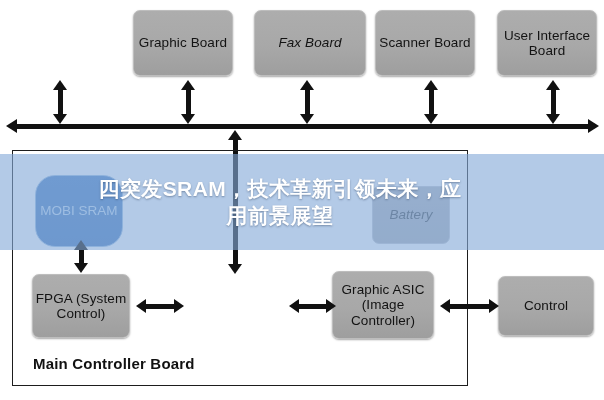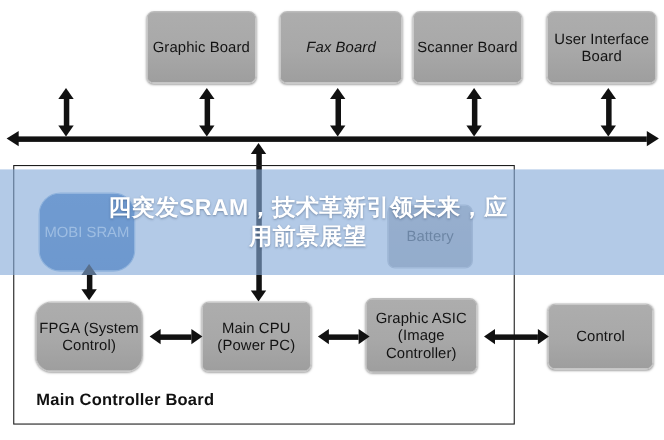--- a/index.html
+++ b/index.html
@@ -143,33 +143,30 @@
 
   <div class="vhead up" style="left:228px;top:130px;"></div>
   <div class="vconn" style="left:232.5px;top:139px;height:127px;"></div>
   <div class="vhead dn" style="left:228px;top:264px;"></div>
 
   <div class="board-outline" style="left:12px;top:150px;width:456px;height:236px;"></div>
 
   <div class="blk-blue" style="left:35px;top:175px;width:88px;height:72px;">
     <span>MOBI SRAM</span>
   </div>
-  <div class="blk-bat" style="left:352px;top:186px;width:78px;height:58px;">
+  <div class="blk-bat" style="left:372px;top:186px;width:78px;height:58px;font-style:italic;">
     <span>Battery</span>
   </div>
 
   <div class="vhead up" style="left:74px;top:240px;"></div>
   <div class="vconn" style="left:78.5px;top:249px;height:16px;"></div>
   <div class="vhead dn" style="left:74px;top:263px;"></div>
 
-  <div class="blk" style="left:32px;top:274px;width:98px;height:64px;border-radius:15px;">
+  <div class="blk" style="left:32px;top:274px;width:98px;height:64px;">
     <span>FPGA (System Control)</span>
-  </div>
-  <div class="blk" style="left:183px;top:274px;width:100px;height:64px;">
-    <span>Main CPU (Power PC)</span>
   </div>
   <div class="blk" style="left:332px;top:271px;width:102px;height:68px;">
     <span>Graphic ASIC (Image Controller)</span>
   </div>
   <div class="blk" style="left:498px;top:276px;width:96px;height:60px;">
     <span>Control</span>
   </div>
 
   <div class="hhead lf" style="left:136px;top:299px;"></div>
   <div class="hconn" style="left:145px;top:303.5px;width:29px;"></div>

